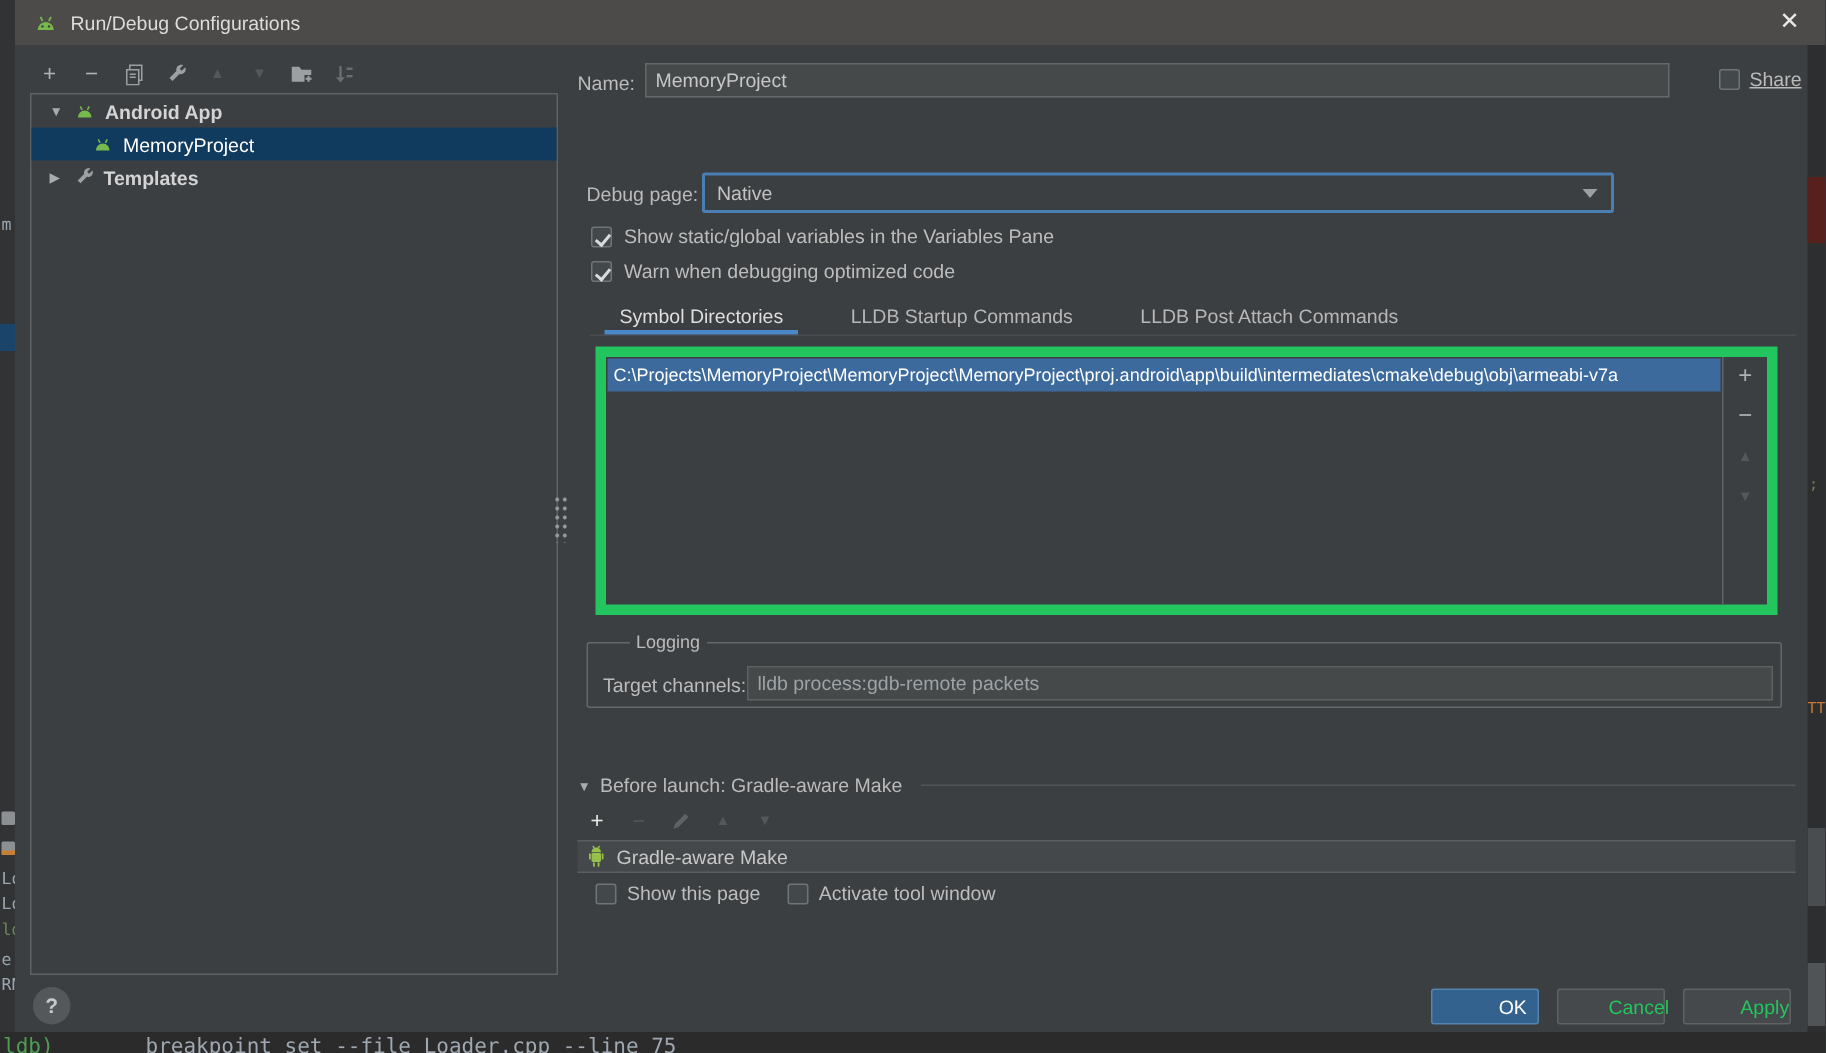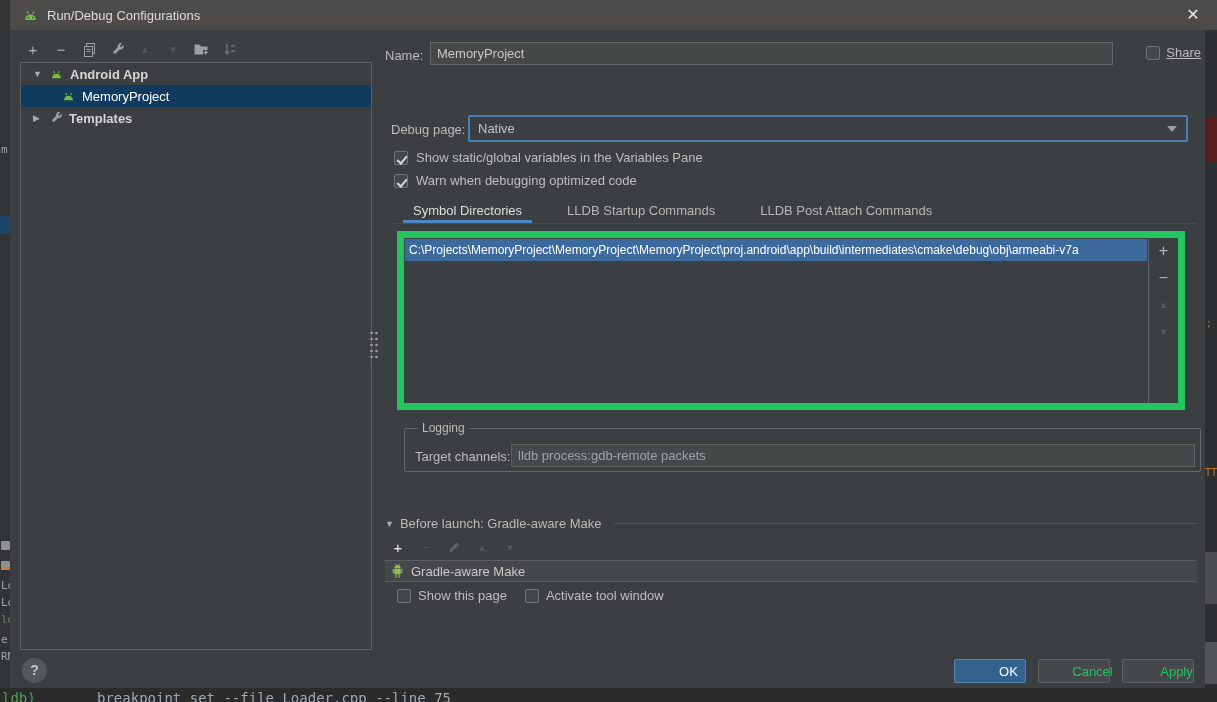--- a/index.html
+++ b/index.html
@@ -40,37 +40,37 @@
 
   .cb { width:14px; height:14px; background:#43494b; border:1px solid #6f7577; border-radius:2px; position:relative; flex:none; }
   .cb.checked::after { content:""; position:absolute; left:2px; top:4px; width:8px; height:4px;
     border-left:2px solid #d8dadc; border-bottom:2px solid #d8dadc; transform:rotate(-50deg); }
 
   .tabs { position:absolute; left:375px; top:80px; width:812px; height:26px; display:flex; gap:8px; padding-left:12px; border-bottom:1px solid #323638; }
   .tab { padding:4px 10px 5px; color:#b7b7b7; border-bottom:3px solid transparent; }
   .tab.active { color:#dedede; border-bottom-color:#4a88c7; }
 
   .dt-label { position:absolute; left:381px; top:122px; }
-  .combo { position:absolute; left:458px; top:115px; width:720px; height:27px; background:#3c3f41; border:2px solid #4b7eb3; border-radius:2px; display:flex; align-items:center; padding:0 8px; color:#c3c3c3; }
+  .combo { position:absolute; left:458px; top:115px; width:608px; height:27px; background:#3c3f41; border:2px solid #4b7eb3; border-radius:2px; display:flex; align-items:center; padding:0 8px; color:#c3c3c3; }
   .combo .dd-arrow { position:absolute; right:9px; top:9px; border-left:5px solid transparent; border-right:5px solid transparent; border-top:6px solid #9da0a2; }
 
   .cbrow { position:absolute; display:flex; align-items:center; gap:8px; }
   .cbrow .txt { color:#bdbdbd; }
 
   .subtabs { position:absolute; left:383px; top:200px; width:804px; height:24px; display:flex; gap:25px; padding-left:10px; border-bottom:1px solid #494d4f; }
   .subtab { padding:3px 10px 4px; color:#b7b7b7; border-bottom:3px solid transparent; }
   .subtab.active { color:#dedede; border-bottom-color:#4a88c7; }
 
   .listbox { position:absolute; left:387px; top:231px; width:788px; height:179px; border:7px solid #22c55e; background:#3c3f41; }
   .listbox .row-sel { position:absolute; left:1px; top:1px; right:31px; height:22px; background:#3d6a9d; color:#ffffff; font-size:12px; line-height:22px; padding-left:4px; white-space:nowrap; overflow:hidden; }
   .side-btns { position:absolute; right:0; top:0; bottom:0; width:30px; border-left:1px solid #606366; display:flex; flex-direction:column; align-items:center; padding-top:4px; gap:9px; }
   .sbtn { width:18px; height:18px; text-align:center; color:#afb1b3; font-size:16px; line-height:18px; }
   .sbtn.dis { color:#55585a; font-size:10px; }
 
-  fieldset.logging { position:absolute; left:381px; top:421px; width:797px; height:51px; border:1px solid #646868; border-radius:2px; padding:4px 9px;margin-left:13px; }
+  fieldset.logging { position:absolute; left:381px; top:421px; width:797px; height:51px; border:1px solid #646868; border-radius:2px; padding:4px 24px; }
   fieldset.logging legend { padding:0 4px; margin-left:4px; color:#bbbbbb; font-size:12px; }
   .tc-label { position:absolute; left:10px; top:14px; }
   .tc-input { position:absolute; left:106px; top:9px; width:684px; height:23px; background:#45494a; border:1px solid #5e6060; color:#9da3a6; padding:0 6px; font-family:"Liberation Sans",sans-serif; font-size:13px; }
 
   .bl-header { position:absolute; left:375px; top:516px; width:812px; display:flex; align-items:center; gap:6px; }
   .bl-header .tri { font-size:9px; color:#a9acae; }
   .bl-header .line { flex:1; height:1px; background:#525557; margin-left:6px; }
   .bl-toolbar { position:absolute; left:379px; top:538px; display:flex; gap:10px; align-items:center; }
   .gradle-row { position:absolute; left:375px; top:560px; width:812px; height:22px; background:#44484a; border-top:1px solid #5b5f61; border-bottom:1px solid #5b5f61; display:flex; align-items:center; padding-left:6px; gap:7px; color:#c8c8c8; }
   .bl-cbs { position:absolute; left:387px; top:588px; display:flex; gap:18px; }

